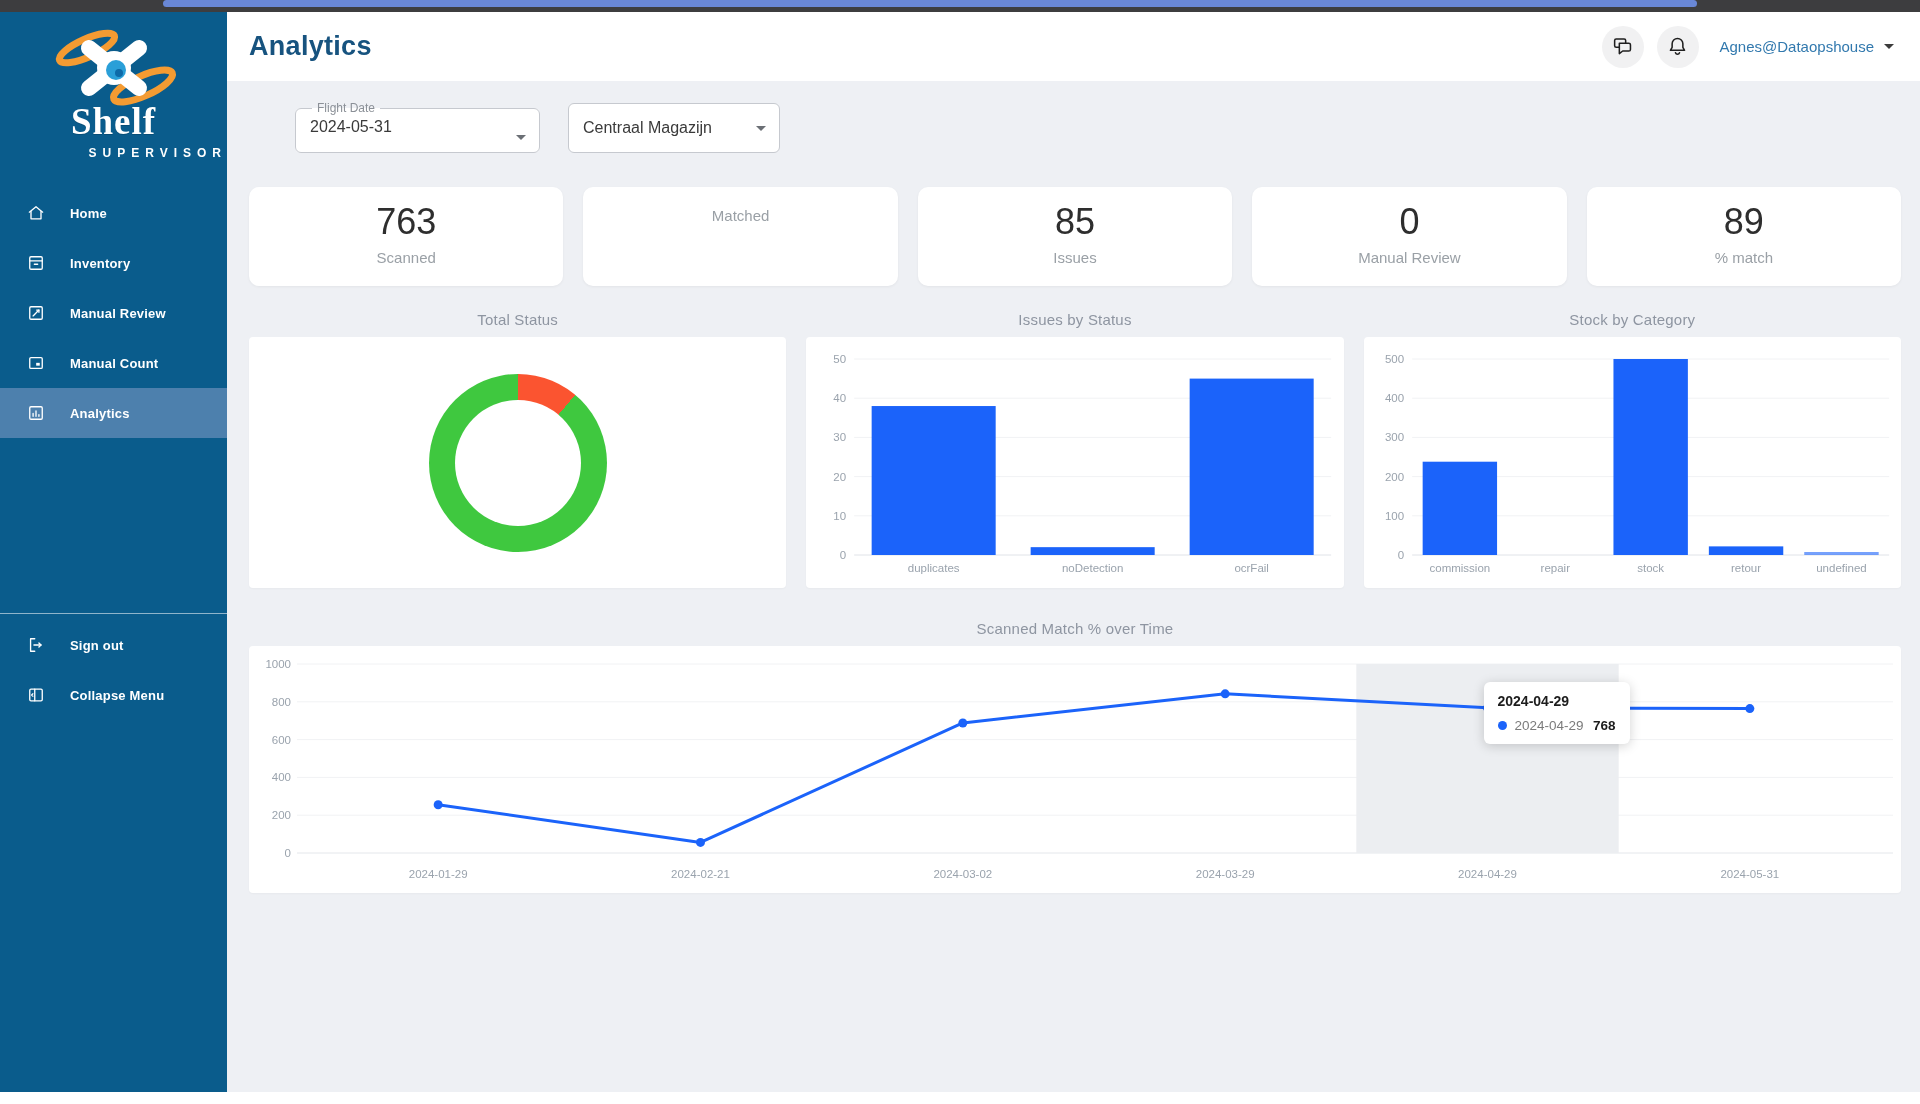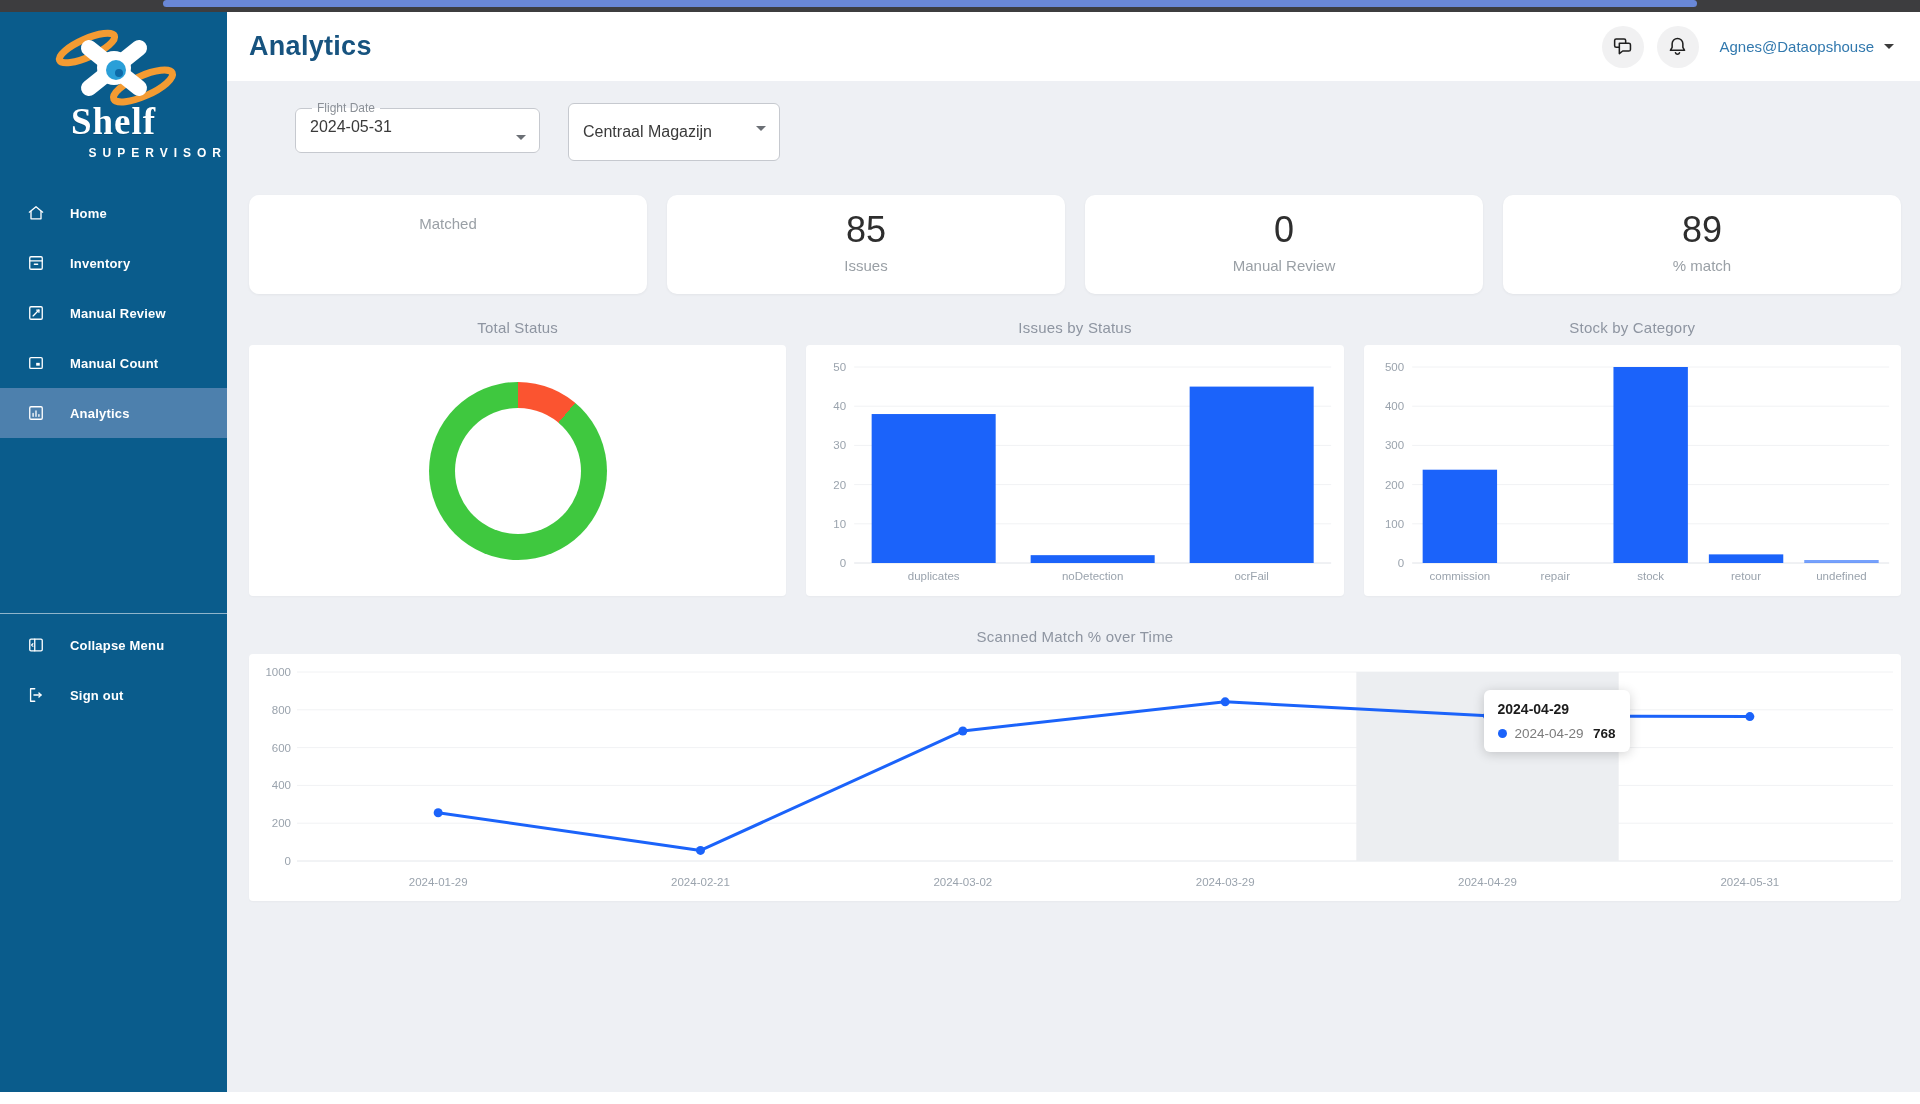--- a/index.html
+++ b/index.html
@@ -38,21 +38,21 @@
   .caret-down { width:0; height:0; border-left:5px solid transparent; border-right:5px solid transparent; border-top:5px solid #3c3c3c; }
 
   .content { flex:1; background:#eef0f4; padding:0 19px 0 22px; overflow:hidden; }
 
   
   .filters { margin-top:22px; display:flex; align-items:flex-start;margin-left:46px; }
   fieldset.select { width:245px; height:50px; border:1px solid #c6c9cf; border-radius:6px; background:#fff; padding:0 12px 0 14px; position:relative; cursor:pointer; }
   fieldset.select legend { font-size:12px; color:#8b9097; padding:0 5px; margin-left:2px; line-height:10px; height:10px; }
   .select-value { display:block; font-size:16px; color:#3a3a3a; margin-top:5px; }
   .select-caret { position:absolute; right:13px; top:22px; width:0; height:0; border-left:5px solid transparent; border-right:5px solid transparent; border-top:5px solid #6b6f75; }
-  .select-plain { width:212px; height:58px; margin-left:28px; border:1px solid #c6c9cf; border-radius:6px; background:#fff; display:flex; align-items:center; padding:0 12px 0 14px; position:relative; cursor:pointer; }
+  .select-plain { width:212px; height:50px; margin-left:28px; border:1px solid #c6c9cf; border-radius:6px; background:#fff; display:flex; align-items:center; padding:0 12px 0 14px; position:relative; cursor:pointer; }
   .select-plain .select-value { margin-top:0; }
 
   
   .stats-row { margin-top:34px; display:flex; gap:20px; }
   .stat-card { flex:1; height:99px; background:#fff; border-radius:10px; box-shadow:0 1px 3px rgba(0,0,0,.05); text-align:center; padding-top:14px; }
   .stat-value { font-size:36px; color:#2e2e2e; }
   .stat-label { font-size:15px; color:#9aa0a6; margin-top:6px; }
 
   
   .charts-row { margin-top:25px; display:flex; gap:20px; }
@@ -137,33 +137,33 @@
               <path d="M8.5 16 v-3.5 M12 16 v-6.5 M15.5 16 v-2"></path>
             </svg></span>
           <span class="nav-label">Analytics</span>
         </div>
       </nav>
 
     <div class="sidebar-divider"></div>
     <div class="sidebar-bottom" id="menu-bottom">
         <div class="nav-item">
           <span class="nav-icon"><svg viewBox="0 0 24 24">
+              <path d="M10.5 4.5 H5.5 V19.5 H10.5"></path>
+              <path d="M9.5 12 H18"></path>
+              <path d="M15.5 9.5 L18 12 l-2.5 2.5"></path>
+            </svg></span>
+          <span class="nav-label">Sign out</span>
+        </div>
+        <div class="nav-item">
+          <span class="nav-icon"><svg viewBox="0 0 24 24">
               <rect x="4.5" y="5" width="15" height="14" rx="1.5"></rect>
               <path d="M10.5 5 v14"></path>
               <path d="M8.2 10.6 L6.8 12 l1.4 1.4"></path>
             </svg></span>
           <span class="nav-label">Collapse Menu</span>
-        </div>
-        <div class="nav-item">
-          <span class="nav-icon"><svg viewBox="0 0 24 24">
-              <path d="M10.5 4.5 H5.5 V19.5 H10.5"></path>
-              <path d="M9.5 12 H18"></path>
-              <path d="M15.5 9.5 L18 12 l-2.5 2.5"></path>
-            </svg></span>
-          <span class="nav-label">Sign out</span>
         </div>
       </div>
   </aside>
 
   <div class="main">
 
     <div class="header">
       <div class="page-title">Analytics</div>
       <div class="header-right">
         <div class="icon-circle">
@@ -193,20 +193,24 @@
           <span class="select-value">2024-05-31</span>
           <span class="select-caret"></span>
         </fieldset>
         <div class="select-plain">
           <span class="select-value">Centraal Magazijn</span>
           <span class="select-caret"></span>
         </div>
       </div>
 
       <div class="stats-row" id="stats-row">
+          <div class="stat-card">
+            <div class="stat-value">763</div>
+            <div class="stat-label">Scanned</div>
+          </div>
           <div class="stat-card">
             <div class="stat-label">Matched</div>
           </div>
           <div class="stat-card">
             <div class="stat-value">85</div>
             <div class="stat-label">Issues</div>
           </div>
           <div class="stat-card">
             <div class="stat-value">0</div>
             <div class="stat-label">Manual Review</div>

